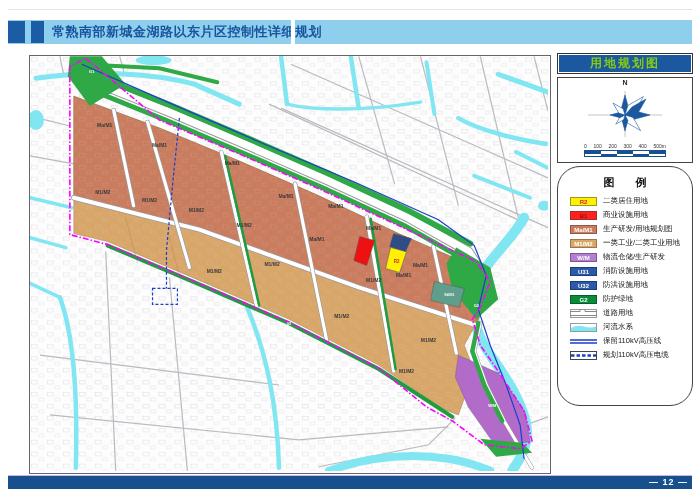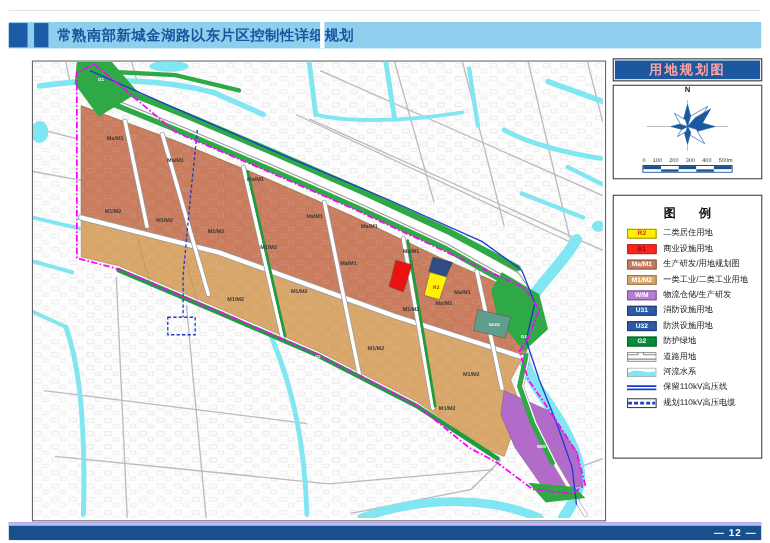--- a/index.html
+++ b/index.html
@@ -13,42 +13,42 @@
   .hsq2{left:23px;width:13px;}
   .htitle{position:absolute;left:44px;top:0;height:24px;line-height:24px;
           font-size:13px;font-weight:bold;color:#17559F;letter-spacing:.5px;white-space:nowrap;}
   .hgap{position:absolute;left:283px;top:0;bottom:0;width:4px;background:#fff;}
   
   .map-frame{position:absolute;left:29px;top:55px;width:520px;height:417px;
              border:1px solid #666;background:#fdfdfd;}
   
   .sb-title{position:absolute;left:557px;top:53px;width:136px;height:21px;
             border:1px solid #333;background:#fff;box-sizing:border-box;padding:1px;}
-  .sb-title>div{height:100%;background:#1B58A0;color:#fca5a5;font-size:12px;font-weight:bold;
+  .sb-title>div{height:100%;background:#1B58A0;color:#84cc16;font-size:12px;font-weight:bold;
             text-align:center;line-height:17px;letter-spacing:2px;}
   .sb-box{position:absolute;left:557px;width:136px;border:1px solid #444;background:#fff;box-sizing:border-box;}
   .sb-compass{top:77px;height:86px;}
-  .sb-legend{top:177px;height:240px;}
+  .sb-legend{top:166px;height:240px;border-radius:23px;}
   .n-label{position:absolute;top:1px;left:0;right:0;text-align:center;font-size:7px;font-weight:bold;color:#222;}
   .rose{position:absolute;top:7px;left:0;}
   .scalebar{position:absolute;left:26px;bottom:5px;width:82px;}
   .scale-labels{display:flex;justify-content:space-between;font-size:5px;color:#333;margin-bottom:1px;}
   .scale-bar{border:1px solid #17508C;}
   .scale-row{display:flex;height:2.5px;}
   .scale-row span{width:16px;height:2.5px;}
   .lg-title{text-align:center;font-size:11px;font-weight:bold;color:#111;
             letter-spacing:9px;margin:8px 0 4px 9px;}
   .lg-rows{padding-left:12px;}
   .lg-row{display:flex;align-items:center;height:14px;}
   .lg-swatch{width:27px;height:9px;margin-right:6px;flex:0 0 27px;box-sizing:border-box;
              font-size:6px;font-weight:bold;text-align:center;line-height:8px;overflow:hidden;}
   .lg-swatch svg{display:block;}
   .lg-label{font-size:7.5px;color:#151515;white-space:nowrap;}
   
-  .fbar{position:absolute;left:8px;right:8px;top:475px;height:13px;background:#17508C;border-top:3px solid #c4b5fd;}
+  .fbar{position:absolute;left:8px;right:8px;top:475px;height:13px;background:#17508C;border-top:1px solid #c4b5fd;}
   .pageno{position:absolute;right:4px;top:0;height:13px;line-height:12px;color:#fff;
           font-size:9px;font-weight:bold;letter-spacing:1px;}
 </style>
 </head>
 <body>
 
 <div class="page">
   <div class="topline"></div>
 
   <div class="hbar">

